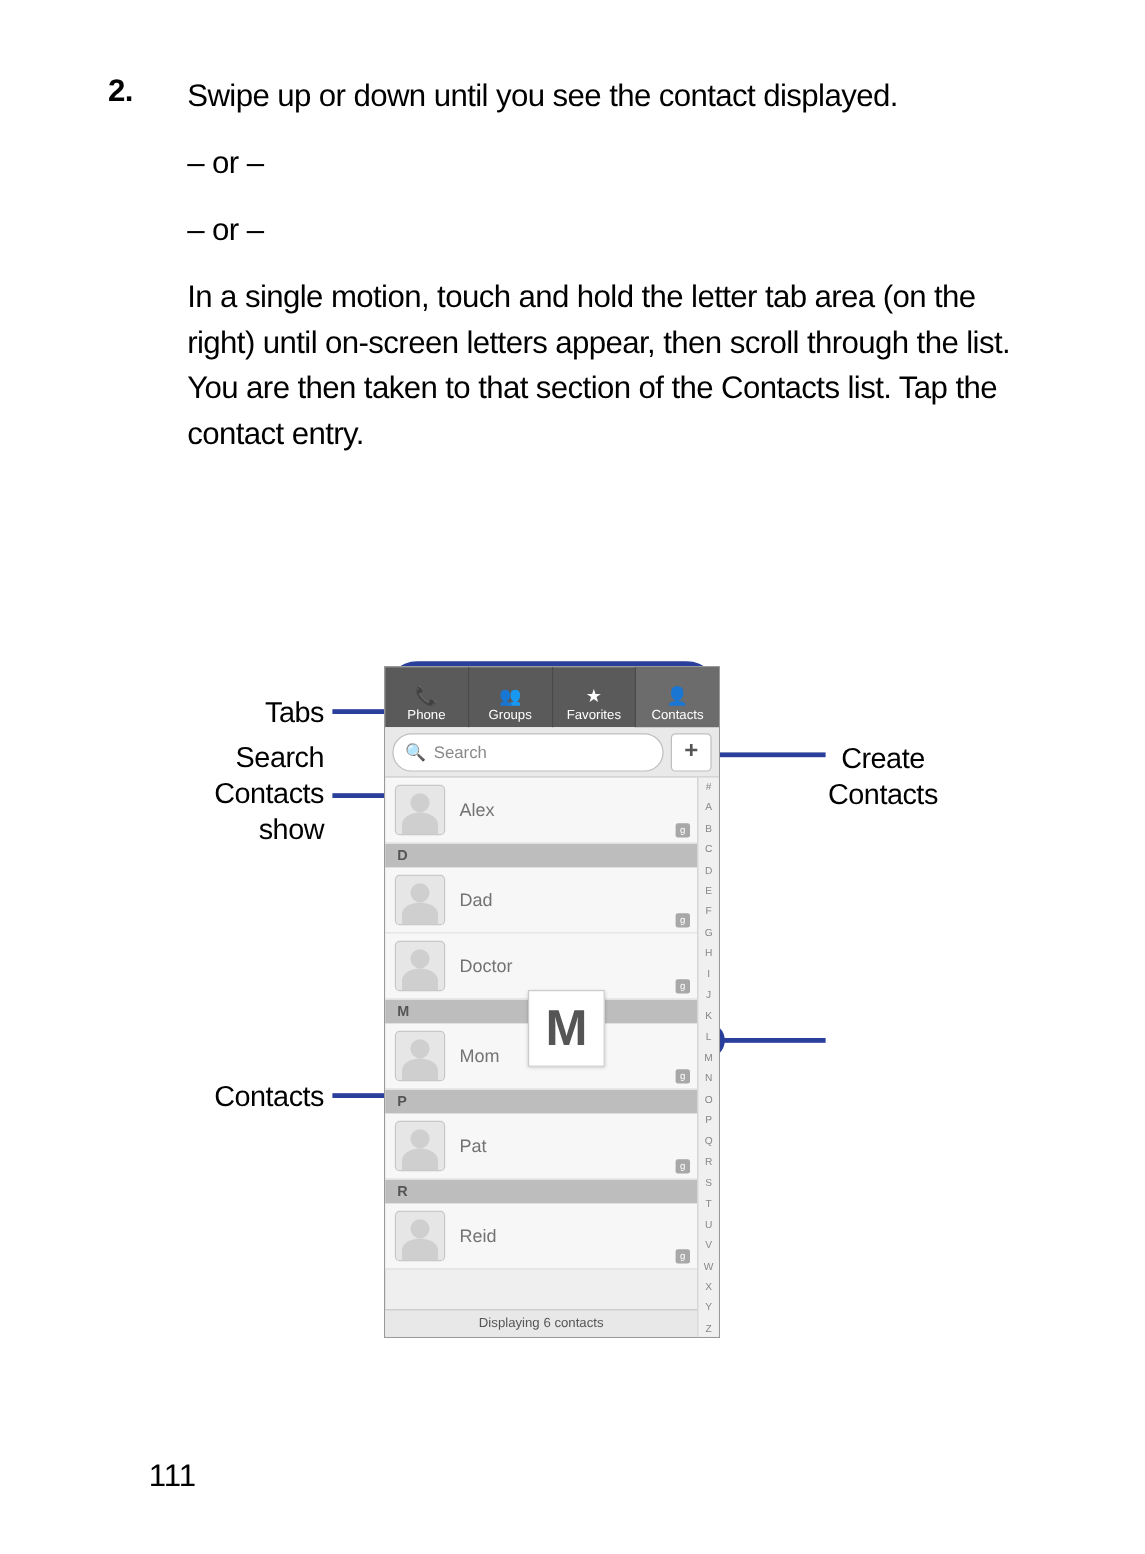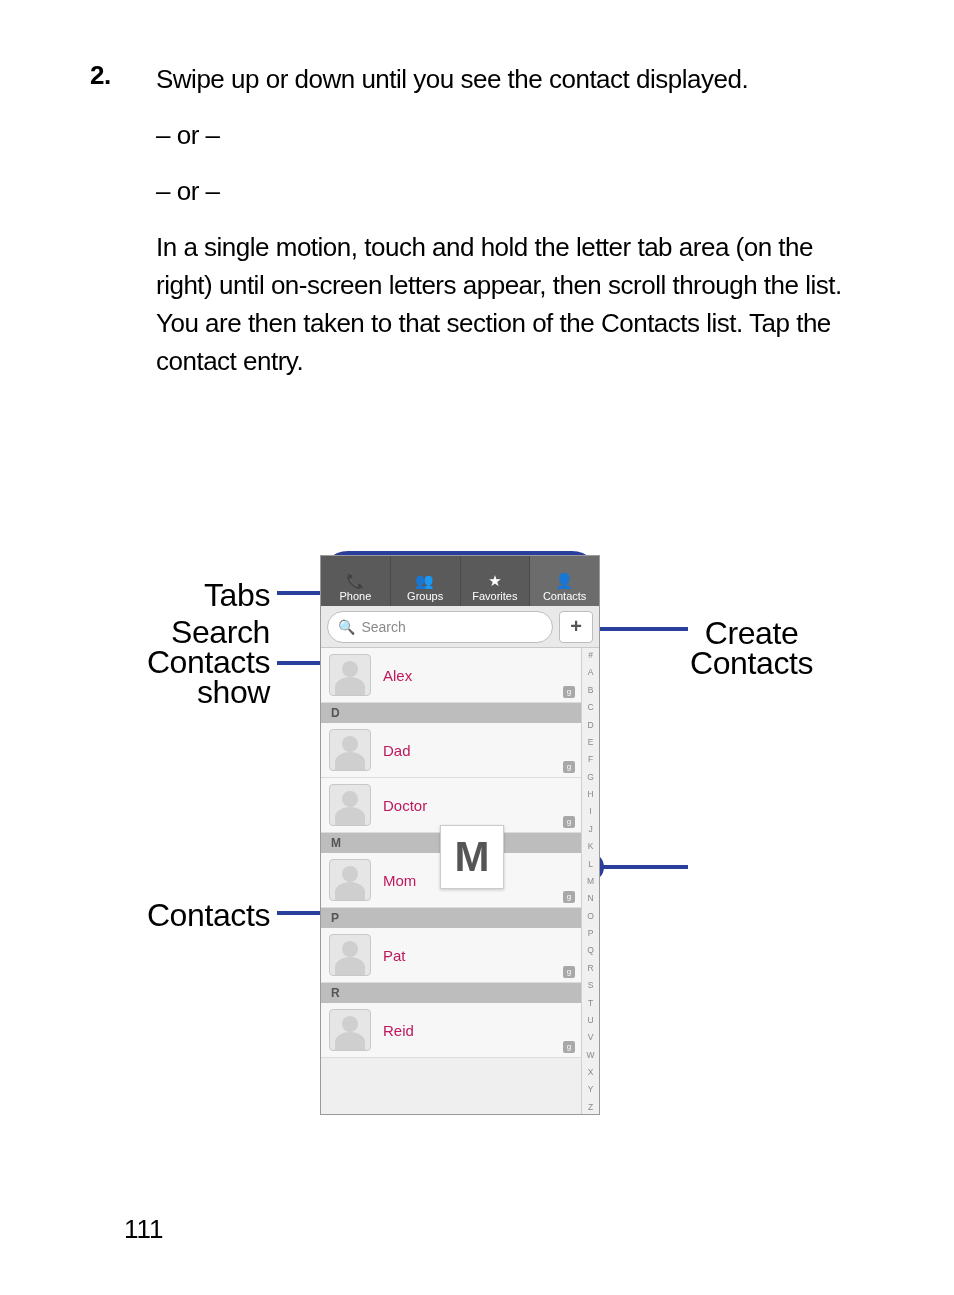--- a/index.html
+++ b/index.html
@@ -167,21 +167,21 @@
     content: "";
     position: absolute;
     width: 30px; height: 20px;
     background: #cfcfcf;
     border-radius: 50% 50% 0 0;
     left: 5px; top: 22px;
   }
   .cname {
     padding-left: 12px;
     font-size: 15px;
-    color: #be185d;
+    color: #737373;
   }
   .badge {
     position: absolute;
     right: 6px;
     bottom: 4px;
     width: 12px;
     height: 12px;
     background: #a8a8a8;
     color: #fff;
     font-size: 8px;
@@ -245,21 +245,21 @@
     border-radius: 999px;
     box-sizing: border-box;
   }
   .bar {
     position: absolute;
     background: #2a3e9b;
     height: 4px;
   }
   .callout {
     position: absolute;
-    font-size: 32px;
+    font-size: 24px;
     letter-spacing: -0.4px;
     line-height: 30px;
   }
   .right-lab { text-align: center; }
   .left-lab  { text-align: right; }
 </style>
 </head>
 <body>
 
 <div class="page">
@@ -393,19 +393,20 @@
         <span>S</span>
         <span>T</span>
         <span>U</span>
         <span>V</span>
         <span>W</span>
         <span>X</span>
         <span>Y</span>
         <span>Z</span>
       </div>
 
+      <div class="footer">Displaying 6 contacts</div>
     </div>
 
     <div class="letter-popup">M</div>
   </div>
 
   <div class="page-num">111</div>
 </div>
 
 </body></html>

